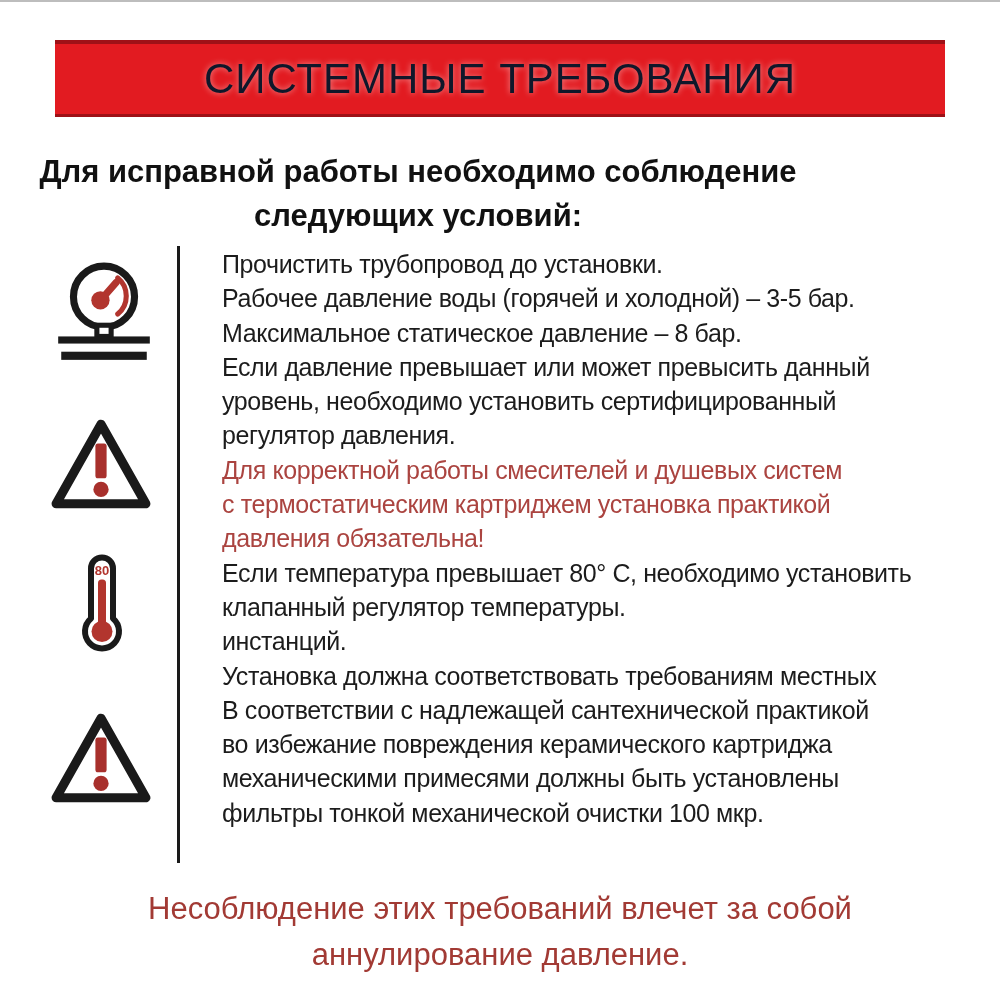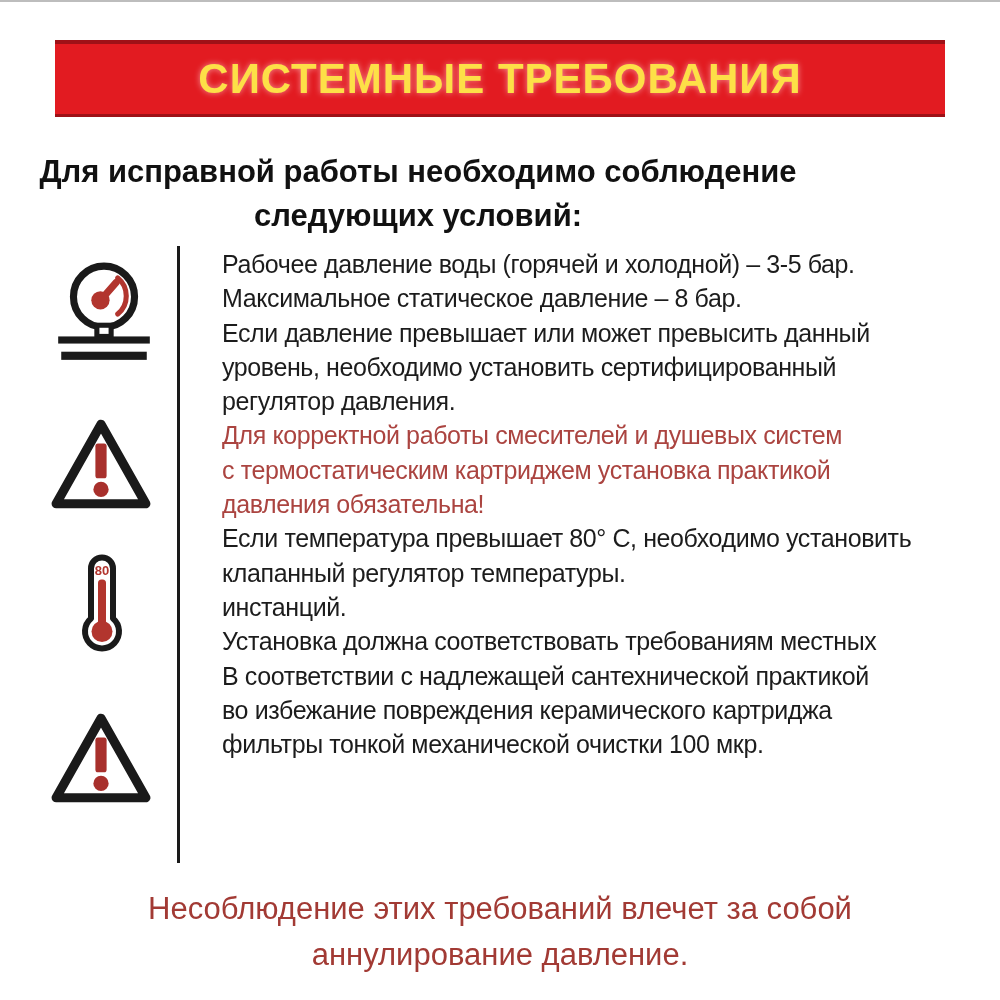--- a/index.html
+++ b/index.html
@@ -21,21 +21,21 @@
     background:#bdbdbd;
   }
   .banner{
     position:absolute;left:55px;top:40px;width:890px;height:77px;
     background:var(--banner-bg);
     border-top:4px solid var(--banner-edge);
     border-bottom:3px solid var(--banner-edge);
     display:flex;align-items:center;justify-content:center;
   }
   .banner-title{
-    color:#fde047;font-size:42px;font-weight:bold;letter-spacing:1px;
+    color:#0f172a;font-size:42px;font-weight:normal;letter-spacing:1px;
     text-shadow:0 0 6px rgba(255,210,210,.65);
     white-space:nowrap;
   }
   .subtitle{
     position:absolute;top:150px;left:0;width:836px;
     text-align:center;font-weight:bold;font-size:31px;line-height:44px;
     color:#111111;
   }
   .icon{position:absolute;}
   .icon svg{display:block;width:100%;height:100%;}
@@ -111,33 +111,35 @@
   <svg viewBox="0 0 104 100" xmlns="http://www.w3.org/2000/svg">
     <polygon points="52,10 96,88 8,88" fill="#ffffff" stroke="#1a1a1a" stroke-width="9" stroke-linejoin="round"></polygon>
     <rect x="46.5" y="29" width="11" height="34" rx="2.5" fill="#a8302c"></rect>
     <circle cx="52" cy="74" r="7.5" fill="#a8302c"></circle>
   </svg>
 </div>
 
 <div class="divider"></div>
 
 <div class="req-lines">
+    <div class="req-line">Прочистить трубопровод до установки.</div>
     <div class="req-line">Рабочее давление воды (горячей и холодной) – 3-5 бар.</div>
     <div class="req-line">Максимальное статическое давление – 8 бар.</div>
     <div class="req-line">Если давление превышает или может превысить данный</div>
     <div class="req-line">уровень, необходимо установить сертифицированный</div>
     <div class="req-line">регулятор давления.</div>
     <div class="req-line red">Для корректной работы смесителей и душевых систем</div>
     <div class="req-line red">с термостатическим картриджем установка практикой</div>
     <div class="req-line red">давления обязательна!</div>
     <div class="req-line">Если температура превышает 80° С, необходимо установить</div>
     <div class="req-line">клапанный регулятор температуры.</div>
     <div class="req-line">инстанций.</div>
     <div class="req-line">Установка должна соответствовать требованиям местных</div>
     <div class="req-line">В соответствии с надлежащей сантехнической практикой</div>
     <div class="req-line">во избежание повреждения керамического картриджа</div>
+    <div class="req-line">механическими примесями должны быть установлены</div>
     <div class="req-line">фильтры тонкой механической очистки 100 мкр.</div>
   </div>
 
 <div class="footer-warning">
   <div>Несоблюдение этих требований влечет за собой</div>
   <div>аннулирование давление.</div>
 </div>
 
 </body></html>

